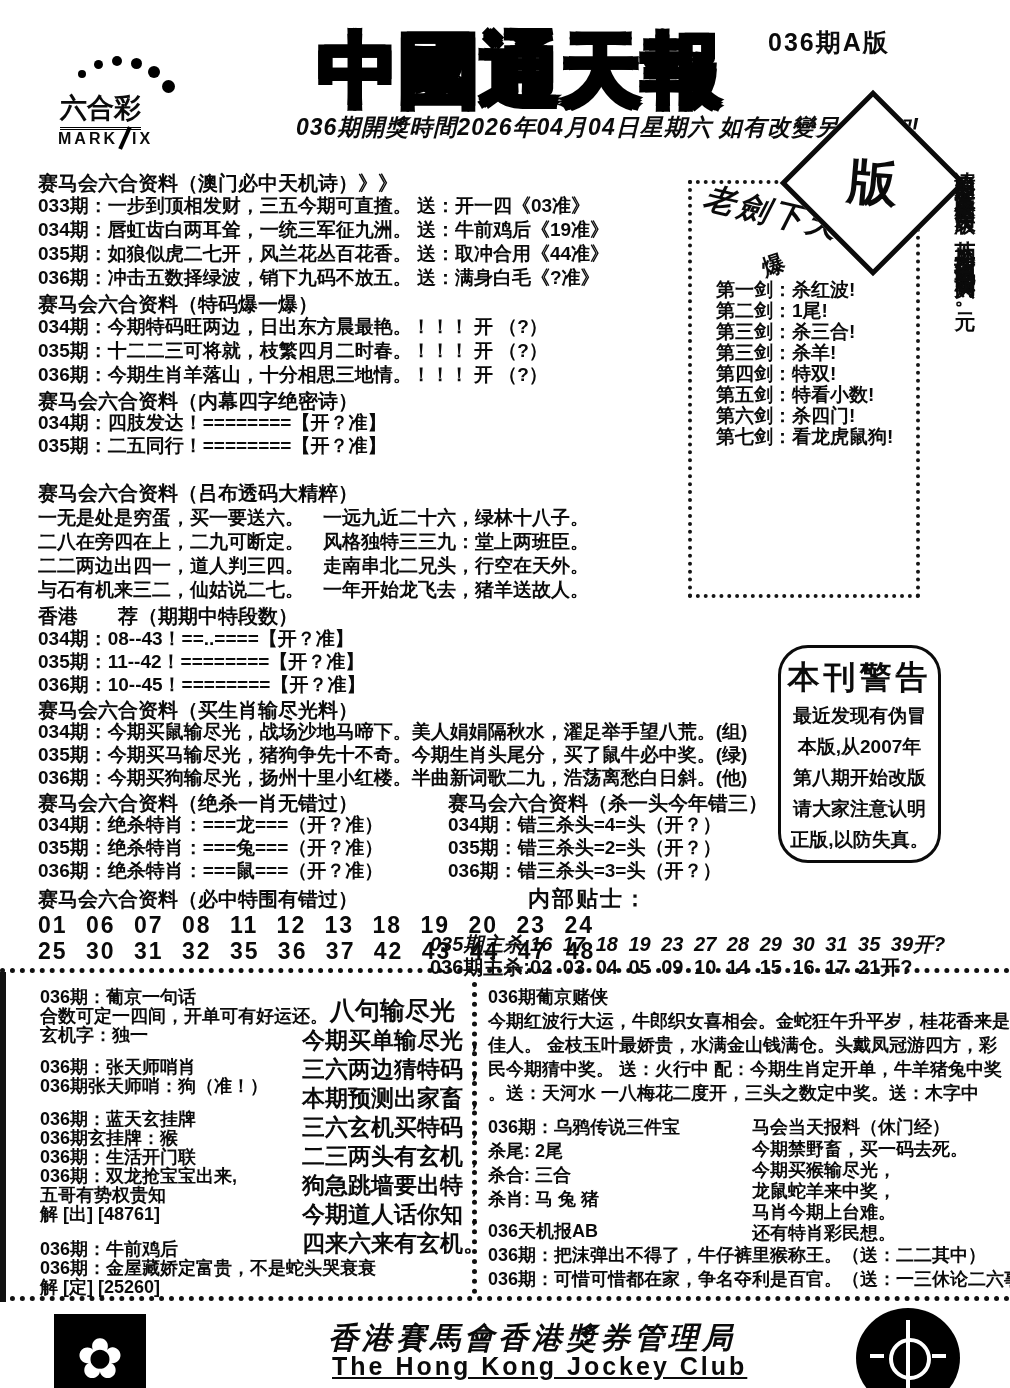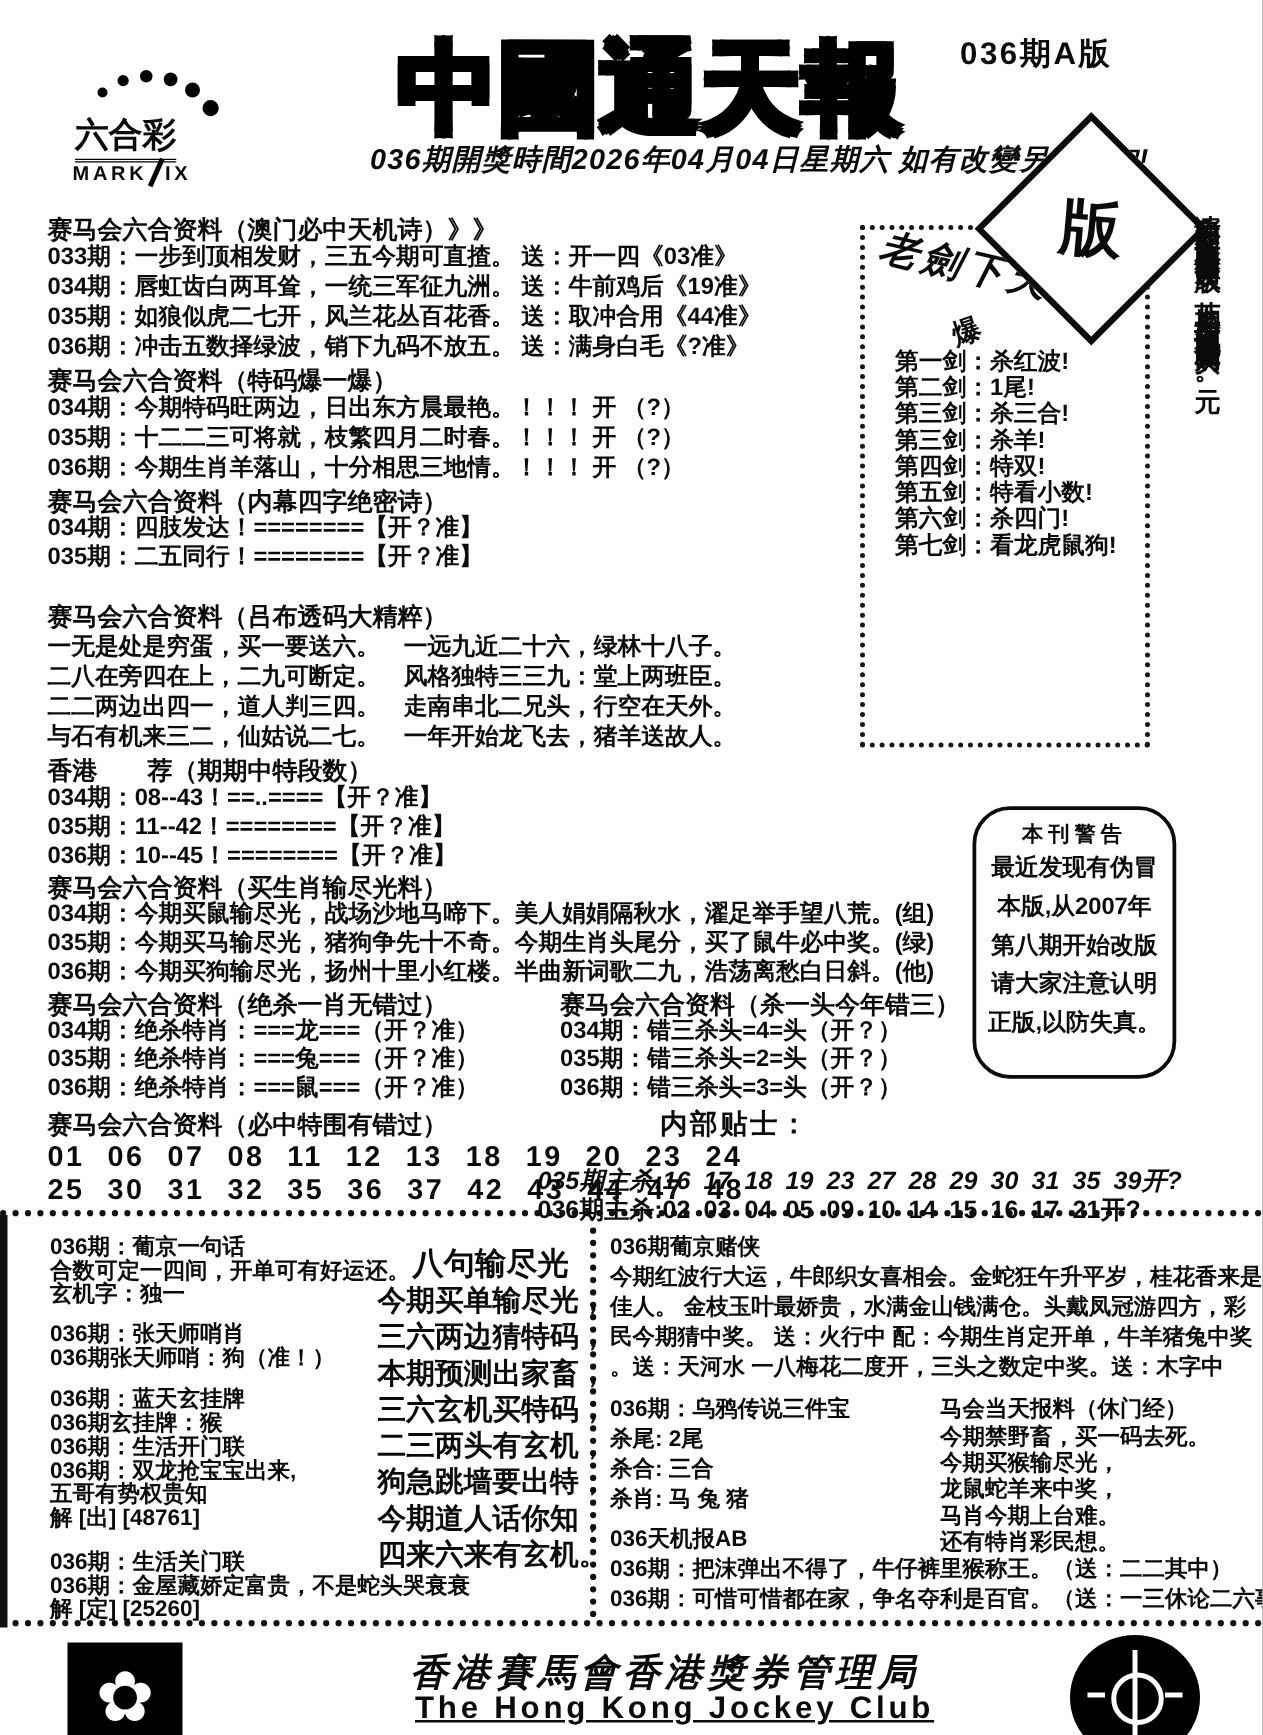--- a/index.html
+++ b/index.html
@@ -14,21 +14,21 @@
   .dateline{font-size:23px;font-style:italic;letter-spacing:1px;}
   .dot-h{border-top:5px dotted #111;height:0;}
   .dot-v{border-left:5px dotted #111;width:0;}
   .swordsbox{border:4px dotted #161616;}
   .slant{transform:rotate(13deg);font-style:italic;font-size:31px;letter-spacing:4px;}
   .burst{transform:rotate(-18deg);font-size:23px;}
   .sword{font-size:19px;line-height:19.5px;}
   .stamp{width:122px;height:122px;border:5px solid #0b0b0b;transform:rotate(45deg);background:#fff;}
   .stampchar{font-size:50px;transform:rotate(-40deg);font-weight:900;}
   .warn{border:3.5px solid #0b0b0b;border-radius:30px;}
-  .warn .wt{font-size:17px;letter-spacing:4px;}
+  .warn .wt{font-size:32px;letter-spacing:4px;}
   .warn .wl{font-size:19px;line-height:31px;}
   .vside{writing-mode:vertical-rl;font-size:21px;letter-spacing:3px;line-height:26px;white-space:normal;}
   .nums{font-size:23px;letter-spacing:2px;word-spacing:10px;}
   .kills{font-size:20px;word-spacing:5px;}
   .bt{font-size:18px;line-height:19px;}
   .poemline{font-size:23px;line-height:29.5px;}
   .footcn{font-size:30px;letter-spacing:4px;font-style:italic;}
   .footen{font-size:25px;letter-spacing:3px;}
   .sq-logo{width:92px;height:88px;background:#000;color:#fff;display:flex;align-items:center;justify-content:center;font-size:56px;}
   .seal{width:104px;height:100px;background:#000;border-radius:50%;}
@@ -150,21 +150,21 @@
   <div class="abs bt" style="left:40px;top:1058px;">036期：张天师哨肖</div>
   <div class="abs bt" style="left:40px;top:1077px;">036期张天师哨：狗（准！）</div>
 
   <div class="abs bt" style="left:40px;top:1110px;">036期：蓝天玄挂牌</div>
   <div class="abs bt" style="left:40px;top:1129px;">036期玄挂牌：猴</div>
   <div class="abs bt" style="left:40px;top:1148px;">036期：生活开门联</div>
   <div class="abs bt" style="left:40px;top:1167px;">036期：双龙抢宝宝出来,</div>
   <div class="abs bt" style="left:40px;top:1186px;">五哥有势权贵知</div>
   <div class="abs bt" style="left:40px;top:1205px;">解 [出] [48761]</div>
 
-  <div class="abs bt" style="left:40px;top:1240px;">036期：生活关门联</div>
+  <div class="abs bt" style="left:40px;top:1240px;">036期：牛前鸡后</div>
   <div class="abs bt" style="left:40px;top:1259px;">036期：金屋藏娇定富贵，不是蛇头哭衰衰</div>
   <div class="abs bt" style="left:40px;top:1278px;">解 [定] [25260]</div>
 
   <div class="abs" style="left:330px;top:994px;font-size:25px;">八句输尽光</div>
   <div class="abs poemline" style="left:302px;top:1026px;">今期买单输尽光，</div>
   <div class="abs poemline" style="left:302px;top:1055px;">三六两边猜特码，</div>
   <div class="abs poemline" style="left:302px;top:1084px;">本期预测出家畜，</div>
   <div class="abs poemline" style="left:302px;top:1113px;">三六玄机买特码，</div>
   <div class="abs poemline" style="left:302px;top:1142px;">二三两头有玄机，</div>
   <div class="abs poemline" style="left:302px;top:1171px;">狗急跳墙要出特，</div>

